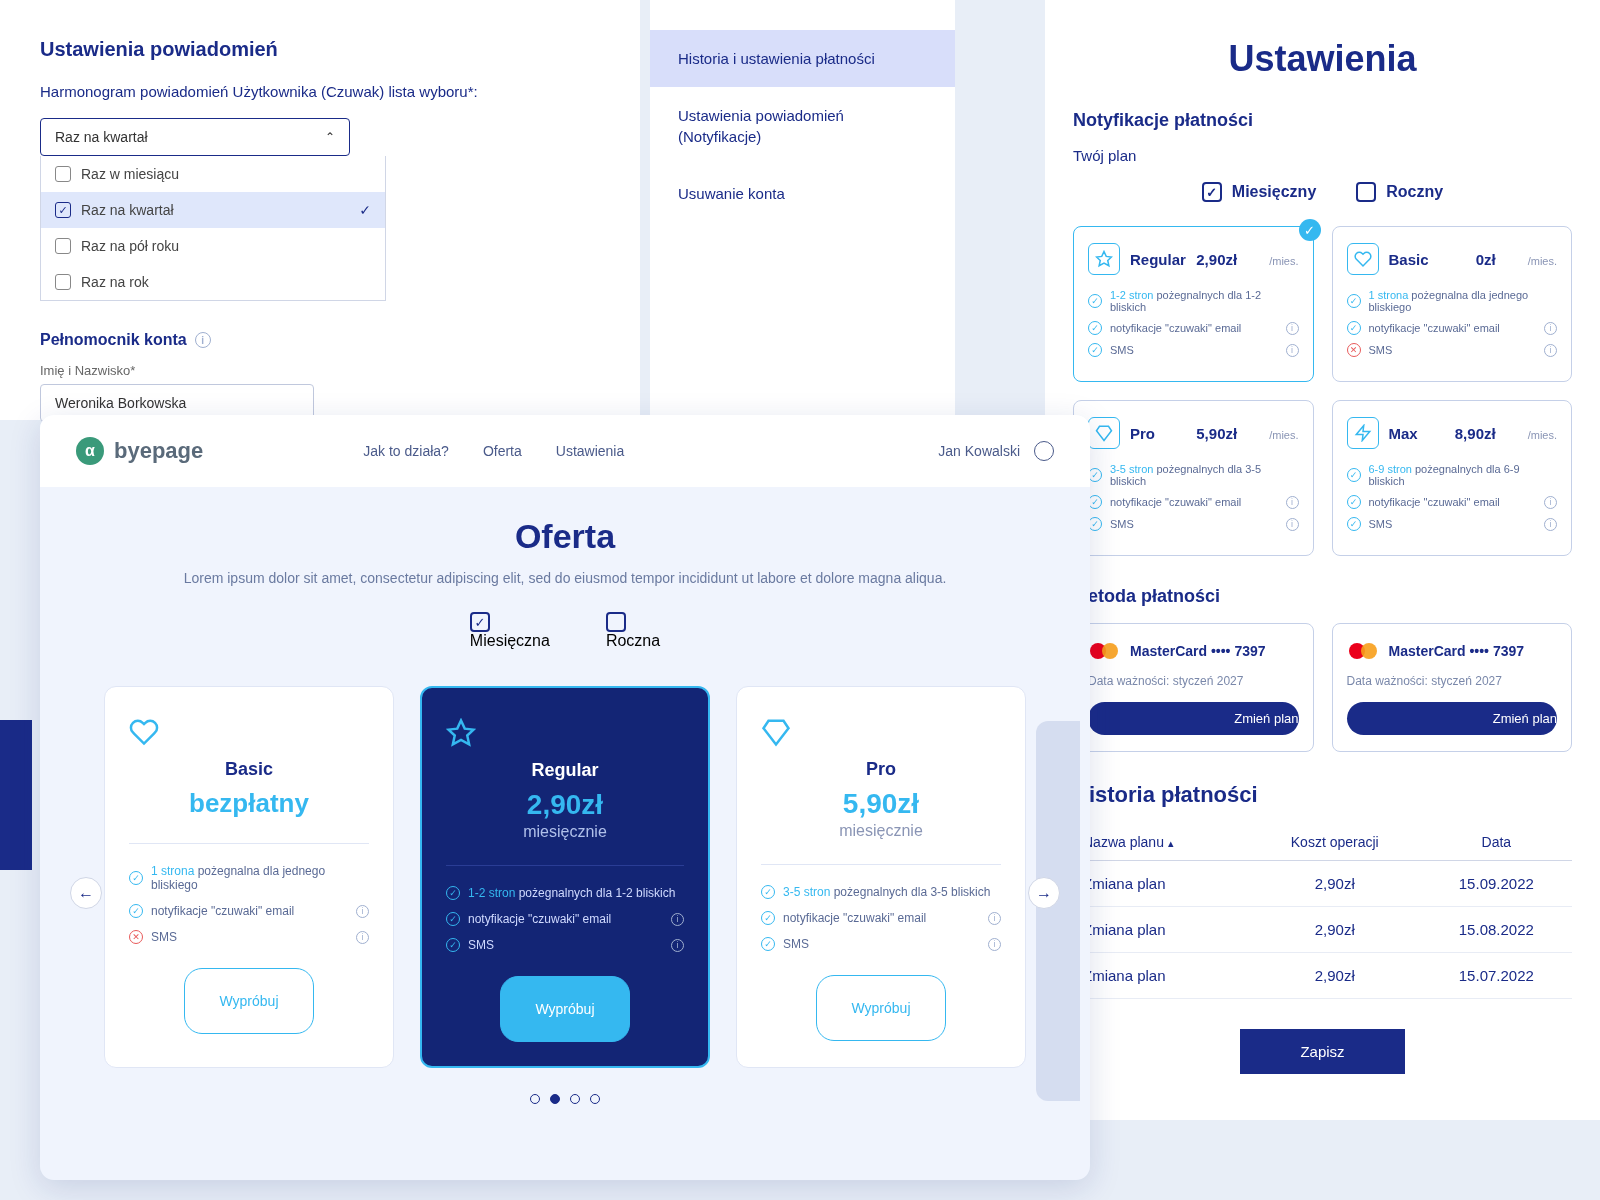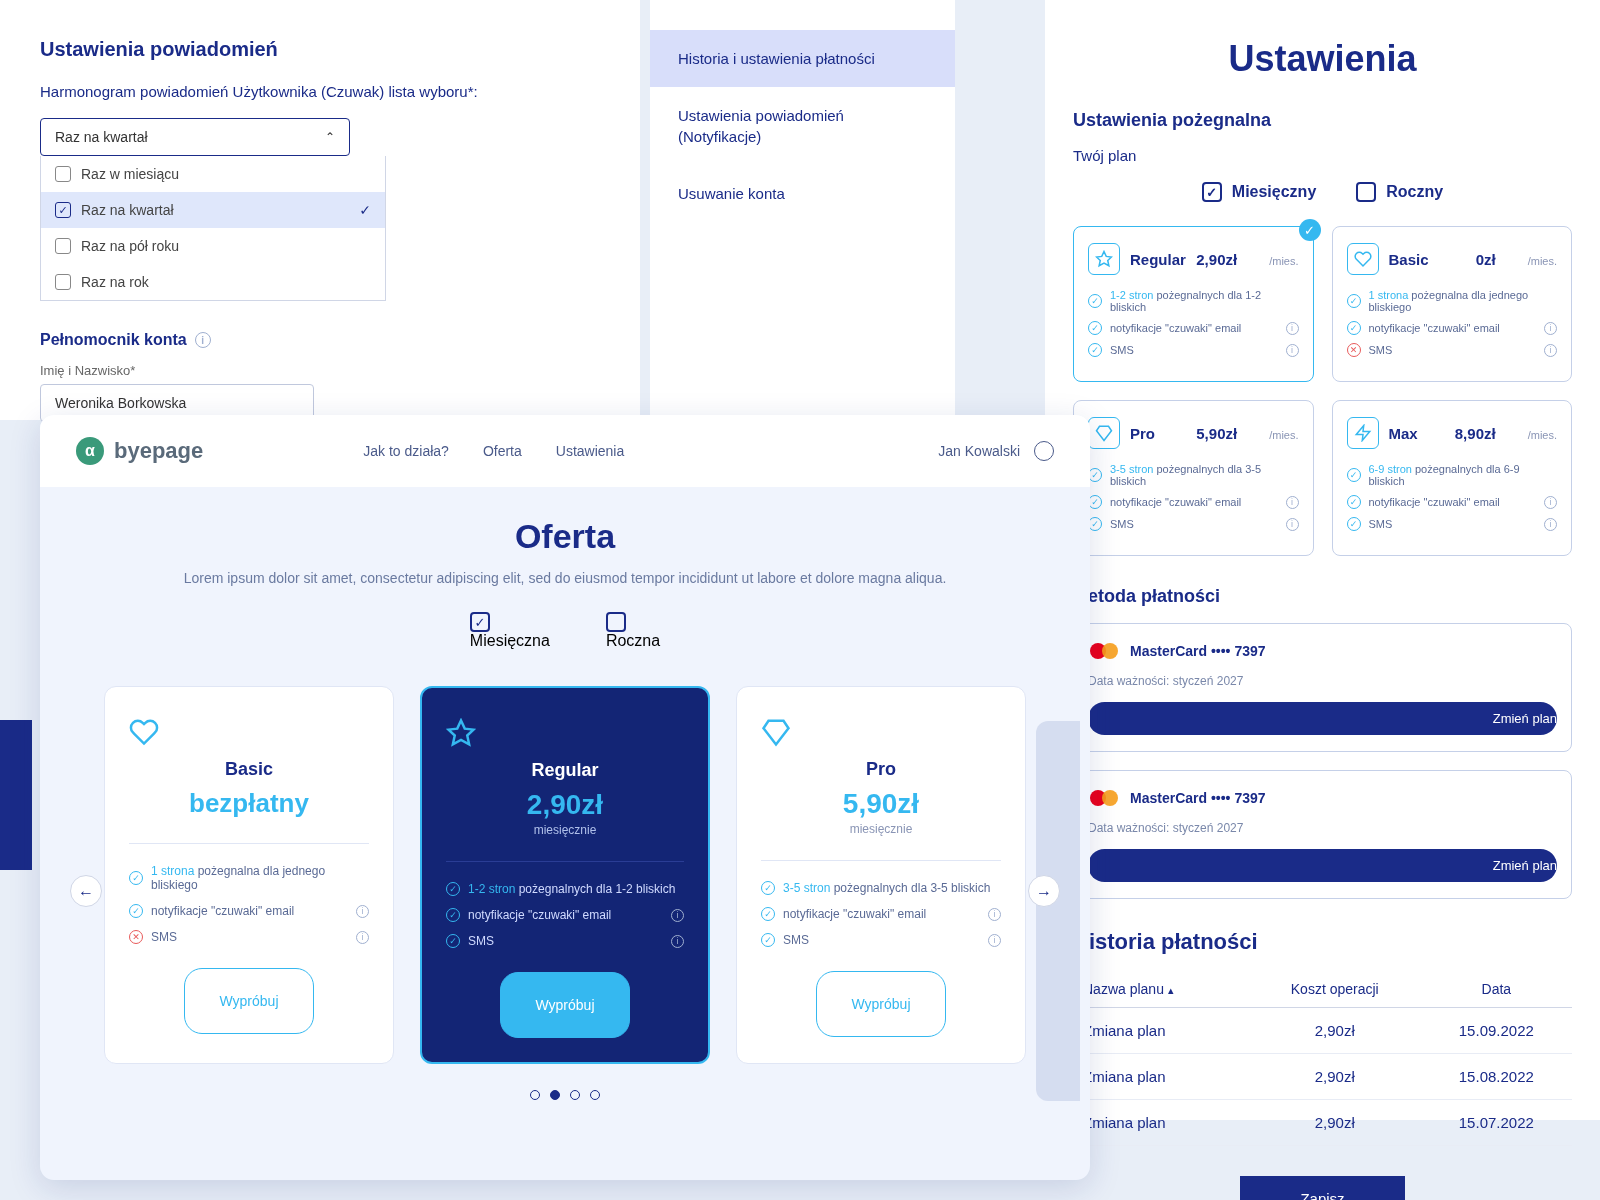--- a/index.html
+++ b/index.html
@@ -43,21 +43,21 @@
 .plan-card .head .left { display: flex; align-items: center; gap: 10px; }
 .plan-icon { width: 32px; height: 32px; border: 1.5px solid #35b8f0; border-radius: 6px; display: flex; align-items: center; justify-content: center; }
 .plan-name { color: #1a2b88; font-size: 15px; font-weight: 700; }
 .plan-price { color: #1a2b88; font-size: 15px; font-weight: 700; }
 .plan-price .per { color: #8a95b5; font-size: 11px; font-weight: 400; padding-left: 32px; }
 .feat { display: flex; align-items: center; gap: 8px; font-size: 11px; color: #5a6a95; margin-bottom: 8px; }
 .feat .hl { color: #35b8f0; }
 .feat-ic { width: 14px; height: 14px; border: 1.5px solid #35b8f0; border-radius: 50%; display: flex; align-items: center; justify-content: center; font-size: 9px; color: #35b8f0; flex-shrink: 0; }
 .feat-ic.red { border-color: #e85a5a; color: #e85a5a; }
 .feat .info-sm { margin-left: auto; width: 13px; height: 13px; border: 1px solid #a0b0d0; border-radius: 50%; display: flex; align-items: center; justify-content: center; font-size: 9px; color: #a0b0d0; }
-.payment-cards { display: flex; gap: 18px; margin-bottom: 30px; flex-direction: column; }
+.payment-cards { display: flex; gap: 18px; margin-bottom: 30px; }
 .pay-card { flex: 1; border: 1.5px solid #c5d0e8; border-radius: 8px; padding: 16px 14px; }
 .pay-card .row1 { display: flex; align-items: center; gap: 10px; margin-bottom: 12px; }
 .mc-logo { width: 32px; height: 22px; position: relative; }
 .mc-logo::before, .mc-logo::after { content: ''; position: absolute; width: 16px; height: 16px; border-radius: 50%; top: 3px; }
 .mc-logo::before { left: 2px; background: #eb001b; }
 .mc-logo::after { right: 2px; background: #f79e1b; opacity: 0.9; }
 .pay-name { color: #1a2b88; font-weight: 600; font-size: 14px; }
 .pay-exp { color: #7a88aa; font-size: 12px; margin-bottom: 14px; }
 .btn-primary { background: #1a2b88; color: #fff; border: none; border-radius: 20px; padding: 9px 0; width: 100%; cursor: pointer; font-size: 13px; font-weight: 500; text-align: right; }
 .history-head { color: #1a2b88; font-size: 22px; font-weight: 600; margin-bottom: 16px; }
@@ -84,21 +84,21 @@
 .offer-body .desc { color: #6a7aa0; font-size: 14px; margin-bottom: 26px; }
 .offer-toggle { display: flex; justify-content: center; gap: 56px; margin-bottom: 36px; }
 .pricing-row { display: flex; gap: 26px; justify-content: center; align-items: stretch; position: relative; }
 .price-card { background: #fff; border-radius: 12px; padding: 30px 24px 24px; width: 290px; text-align: center; border: 1px solid #e0e6f5; }
 .price-card.featured { background: #132575; color: #fff; border: 2px solid #35b8f0; }
 .price-card .pic { margin-bottom: 12px; font-size: 28px; color: #35b8f0; }
 .price-card.featured .pic { color: #35b8f0; }
 .price-card .pname { font-size: 18px; font-weight: 700; color: #1a2b88; margin-bottom: 8px; }
 .price-card.featured .pname { color: #fff; }
 .price-card .pprice { font-size: 28px; font-weight: 700; color: #35b8f0; margin-bottom: 2px; }
-.price-card .pper { font-size: 12px; color: #8a95b5; margin-bottom: 24px; text-align: center; }
+.price-card .pper { font-size: 16px; color: #8a95b5; margin-bottom: 24px; text-align: center; }
 .price-card.featured .pper { color: #b0c0ea; }
 .price-card .free { font-size: 26px; font-weight: 700; color: #35b8f0; margin-bottom: 24px; }
 .price-card .feats { text-align: left; border-top: 1px solid #e0e6f5; padding-top: 20px; margin-bottom: 24px; }
 .price-card.featured .feats { border-top-color: #2a3d95; }
 .price-card .feats .feat { font-size: 12px; margin-bottom: 12px; }
 .price-card.featured .feats .feat { color: #d0daff; }
 .btn-try { border: 1.5px solid #35b8f0; background: transparent; color: #35b8f0; padding: 24px 34px; border-radius: 18px; font-size: 14px; font-weight: 500; cursor: pointer; }
 .btn-try.solid { background: #35b8f0; color: #fff; }
 .nav-arrow { position: absolute; top: 50%; width: 32px; height: 32px; background: #fff; border: 1px solid #d0d6e6; border-radius: 50%; display: flex; align-items: center; justify-content: center; cursor: pointer; font-size: 16px; color: #1a2b88; }
 .nav-arrow.left { left: -6px; }
@@ -151,21 +151,21 @@
 </div>
 
 <div class="panel-nav">
   <div class="nav-item active">Historia i ustawienia płatności</div>
   <div class="nav-item">Ustawienia powiadomień (Notyfikacje)</div>
   <div class="nav-item">Usuwanie konta</div>
 </div>
 
 <div class="panel-settings">
   <h1>Ustawienia</h1>
-  <h3>Ustawienia pożegnalna</h3>
+  <h3>Notyfikacje płatności</h3>
   <div class="subhead">Twój plan</div>
   <div class="period-toggle">
     <label>
       <span class="chkbox">✓</span>
       <span>Miesięczny</span>
     </label>
     <label>
       <span class="chkbox"></span>
       <span>Roczny</span>
     </label>

